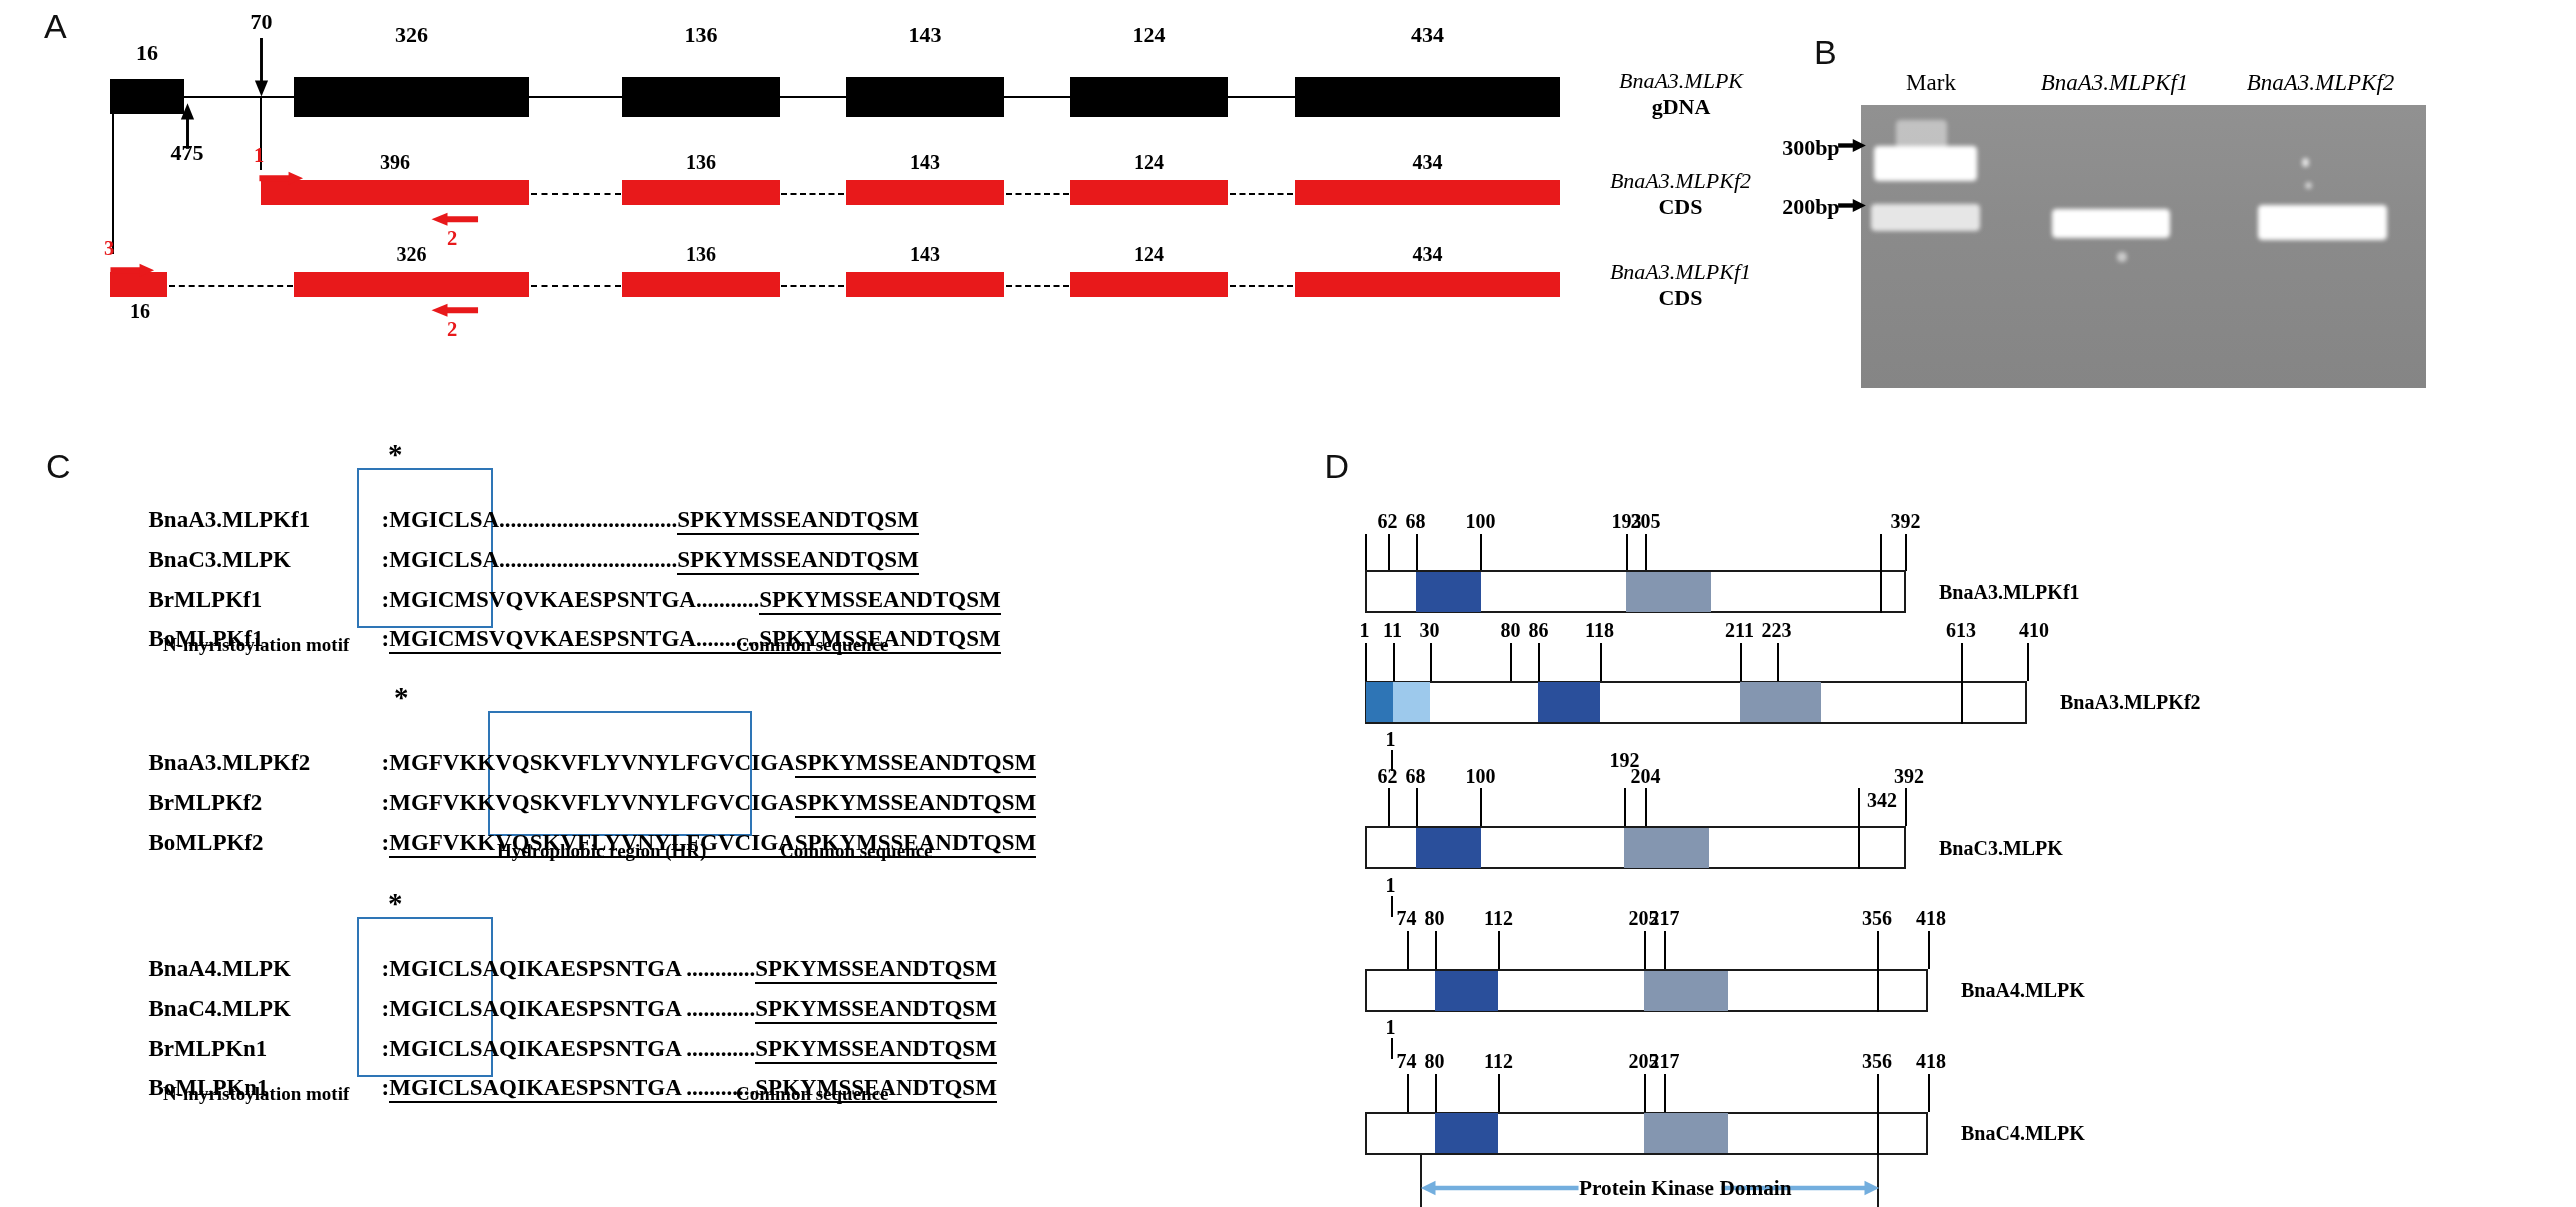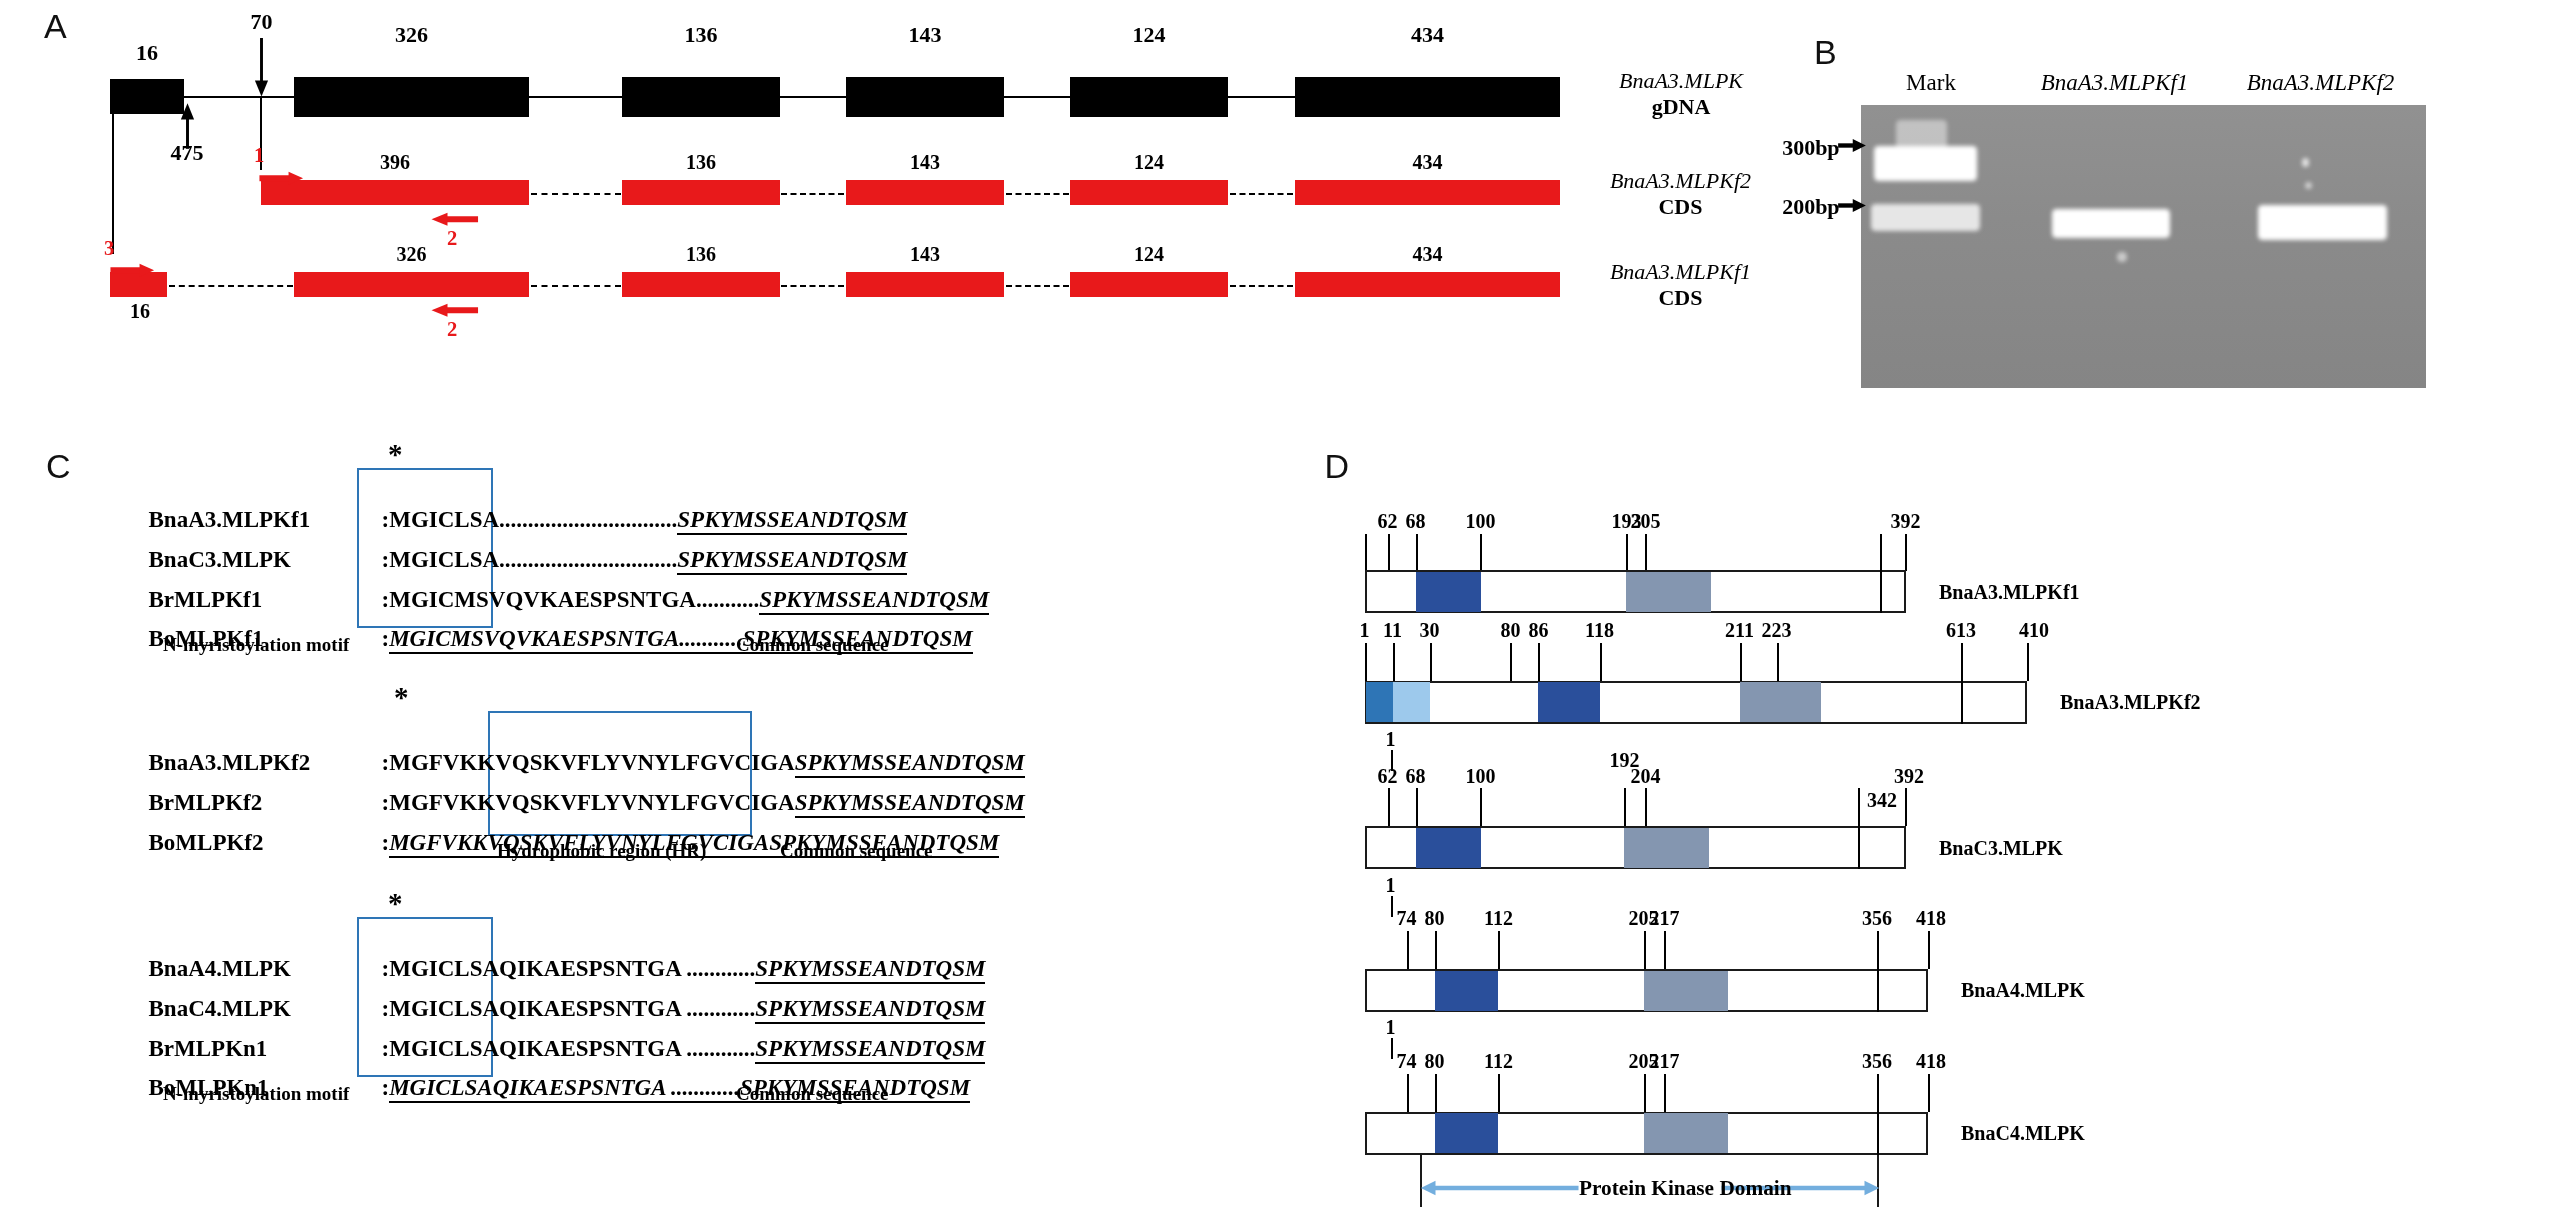--- a/index.html
+++ b/index.html
@@ -9,21 +9,21 @@
   .num{font-family:"Liberation Serif",serif;font-weight:bold;font-size:22px;text-align:center;}
   .num-sm{font-family:"Liberation Serif",serif;font-weight:bold;font-size:20px;text-align:center;}
   .blkbox{background:#000;position:absolute;}
   .redbox{background:#e8191b;position:absolute;}
   .vline{position:absolute;background:#000;width:1.5px;}
   .hline{position:absolute;background:#000;height:2.2px;}
   .dash{position:absolute;height:0;border-top:2.9px dashed #000;}
   .ital{font-style:italic;font-weight:normal;font-family:"Liberation Serif",serif;}
   .seqlabel{font-family:"Liberation Serif",serif;font-weight:bold;font-size:23px;white-space:pre;}
   .seqtxt{font-family:"Liberation Serif",serif;font-weight:bold;font-size:23px;white-space:pre;letter-spacing:0px;}
-  .und{border-bottom:2.2px solid #000;padding-bottom:1px;font-style:italic;}
+  .und{border-bottom:2.2px solid #000;padding-bottom:1px;}
   .bluebox{position:absolute;border:2.2px solid #2e75b6;}
   .capt{font-family:"Liberation Serif",serif;font-weight:bold;font-size:19px;white-space:pre;}
   .dbar{position:absolute;border:2.2px solid #1a1a1a;background:#fff;box-sizing:border-box;}
   .dseg{position:absolute;box-sizing:border-box;}
   .dtick{position:absolute;background:#000;width:1.5px;}
   .dnum{position:absolute;font-family:"Liberation Serif",serif;font-weight:bold;font-size:20px;text-align:center;}
   .dname{position:absolute;font-family:"Liberation Serif",serif;font-weight:bold;font-size:20px;white-space:nowrap;}
   .legtxt{position:absolute;font-family:"Liberation Serif",serif;font-weight:bold;font-size:20px;white-space:nowrap;}
   .gelwrap{position:absolute;background:#8e8e8e;}
   .band{position:absolute;border-radius:4.4px;filter:blur(2.2px);}

